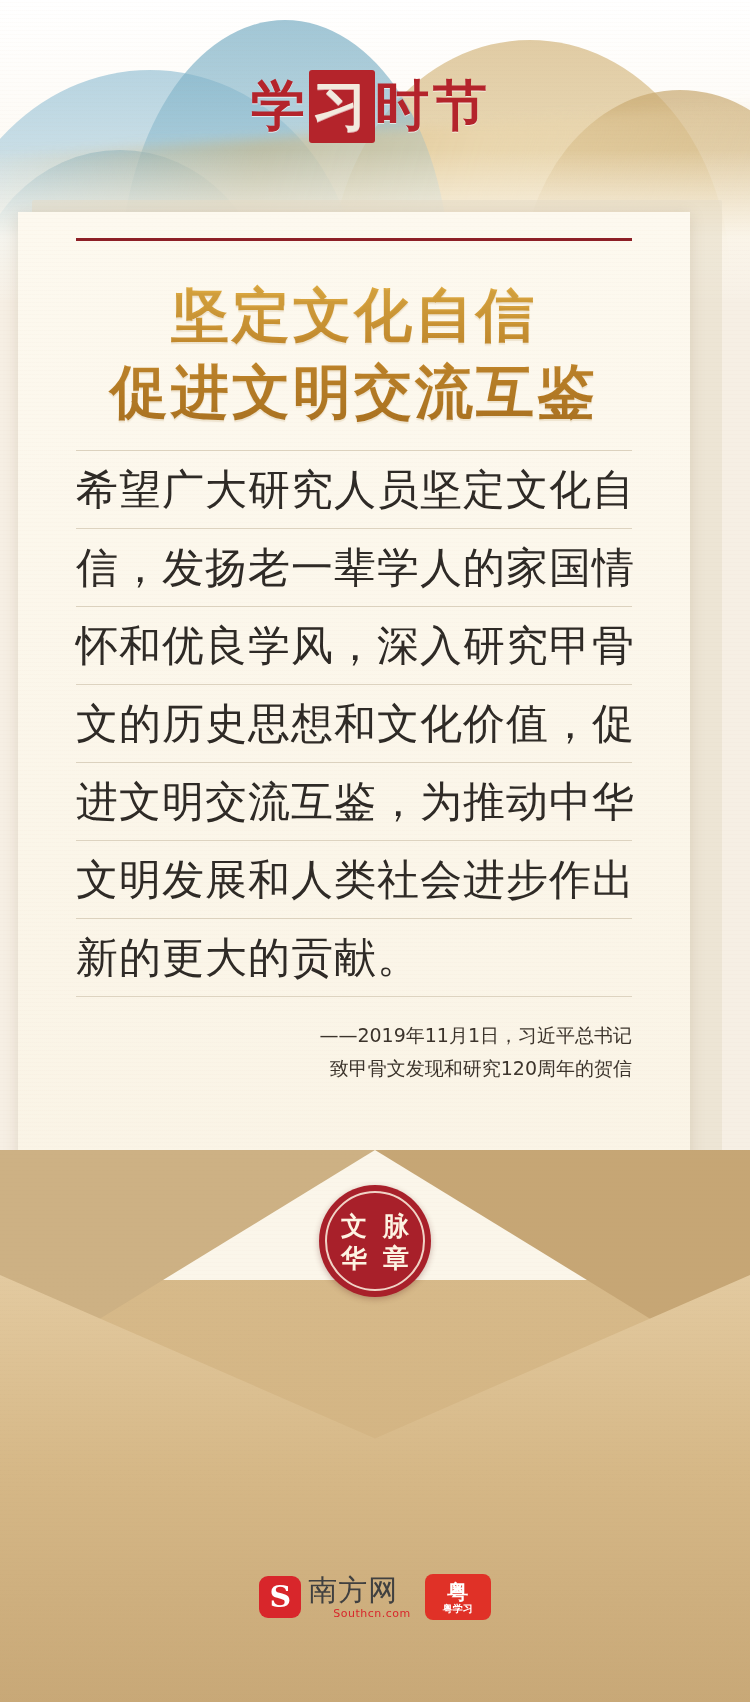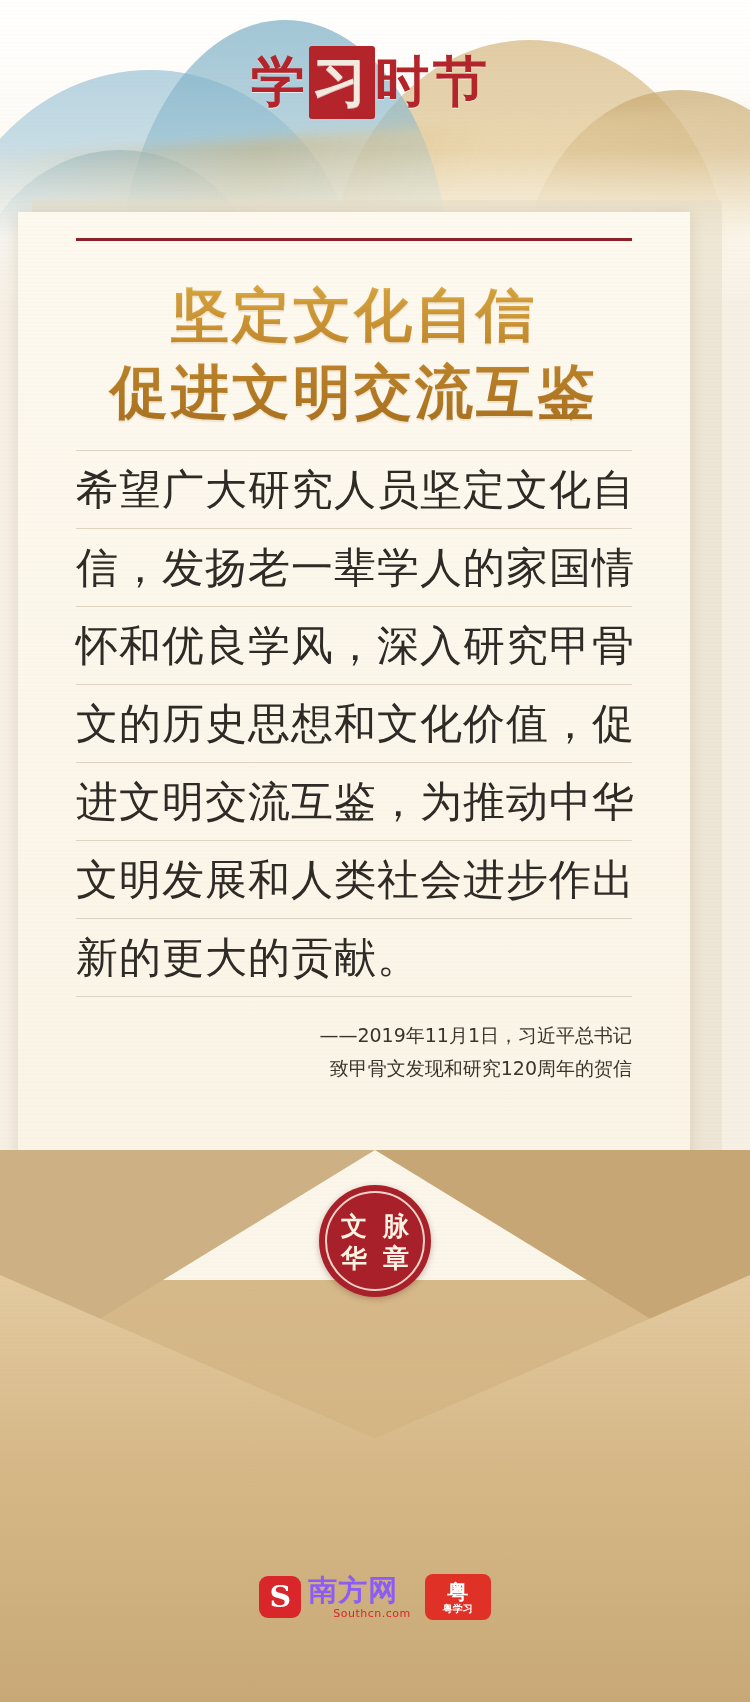--- a/index.html
+++ b/index.html
@@ -49,21 +49,21 @@
   .swoosh {
     position:absolute; left:-40px; top:130px; width:840px; height:120px;
     background: linear-gradient(110deg, rgba(214,176,106,0) 0%, rgba(214,176,106,.45) 35%, rgba(235,214,170,.5) 60%, rgba(214,176,106,0) 100%);
     transform: rotate(-4deg);
     filter: blur(6px);
   }
 
   
   .brand-title {
     position: absolute;
-    left: 0; top: 46px;
+    left: 0; top: 70px;
     width: 742px;
     text-align: center;
     font-family: Liberation Mono, monospace;
     font-size: 54px;
     font-weight: bold;
     letter-spacing: 4px;
     color: #b4242b;
     text-shadow: 0 1px 0 rgba(255,255,255,.6);
     z-index: 6;
   }
@@ -217,21 +217,21 @@
     background:#d8262b;
     color:#fff;
     font-family:"DejaVu Serif", serif;
     font-weight:bold; font-size:30px;
     display:flex; align-items:center; justify-content:center;
     line-height:1;
   }
   .logo-s-txt { line-height:1; }
   .logo-s-cn {
     font-family:"DejaVu Serif", serif;
-    font-weight:bold; font-size:29px; color:#8b5cf6; letter-spacing:1px;
+    font-weight:normal; font-size:29px; color:#404040; letter-spacing:1px;
   }
   .logo-s-en {
     font-family:"DejaVu Sans", sans-serif;
     font-size:11px; color:#d8262b; letter-spacing:.5px; margin-top:3px;margin-left:25px;
   }
   .logo-yue {
     width:66px; height:46px; border-radius:8px;
     background:#e03127;
     display:flex; flex-direction:column; align-items:center; justify-content:center;
     color:#fff;

